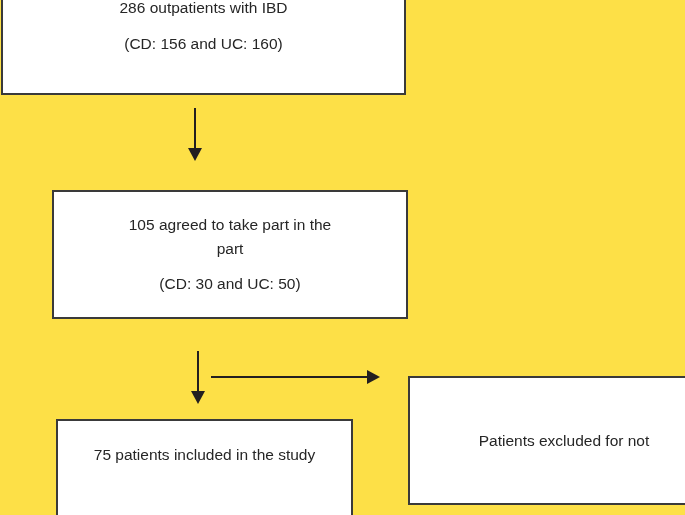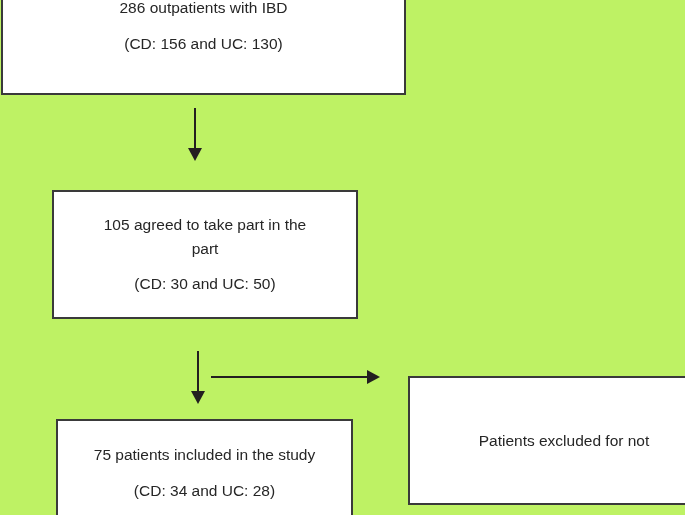--- a/index.html
+++ b/index.html
@@ -11,21 +11,21 @@
     height: 515px;
     background: #ffffff;
     font-family: "Liberation Sans", sans-serif;
     color: #262626;
     overflow: hidden;
   }
   #canvas {
     position: relative;
     width: 685px;
     height: 515px;
-    background: #bef264;
+    background: #fde047;
   }
 
   .node-box {
     position: absolute;
     box-sizing: border-box;
     border: 2px solid #3a3a3a;
     background: #ffffff;
     display: flex;
     flex-direction: column;
     align-items: center;
@@ -51,21 +51,21 @@
     width: 405px;
     height: 141px;
     justify-content: flex-start;
     padding-top: 40px;
   }
 
   
   #box-agreed {
     left: 52px;
     top: 190px;
-    width: 306px;
+    width: 356px;
     height: 129px;
   }
 
   
   #box-excluded {
     left: 408px;
     top: 336px;
     width: 312px;
     height: 129px;
     margin-top: 40px;
@@ -121,21 +121,21 @@
   #arrow3-line { left: 211px; top: 376px; width: 158px; }
   #arrow3-head { left: 367px; top: 370px; }
 </style>
 </head>
 <body>
 
 <div id="canvas">
 
   <div class="node-box" id="box-cohort">
     <span class="node-line">286 outpatients with IBD</span>
-    <span class="node-line gap-above">(CD: 156 and UC: 130)</span>
+    <span class="node-line gap-above">(CD: 156 and UC: 160)</span>
   </div>
 
   <div class="arrow-v" id="arrow1-line"></div>
   <div class="head-down" id="arrow1-head"></div>
 
   <div class="node-box" id="box-agreed">
     <span class="node-line">105 agreed to take part in the</span>
     <span class="node-line">part</span>
     <span class="node-line gap-above">(CD: 30 and UC: 50)</span>
   </div>
@@ -145,16 +145,15 @@
 
   <div class="arrow-h" id="arrow3-line"></div>
   <div class="head-right" id="arrow3-head"></div>
 
   <div class="node-box" id="box-excluded">
     <span class="node-line">Patients excluded for not</span>
   </div>
 
   <div class="node-box" id="box-included">
     <span class="node-line">75 patients included in the study</span>
-    <span class="node-line gap-above">(CD: 34 and UC: 28)</span>
   </div>
 
 </div>
 
 </body></html>

